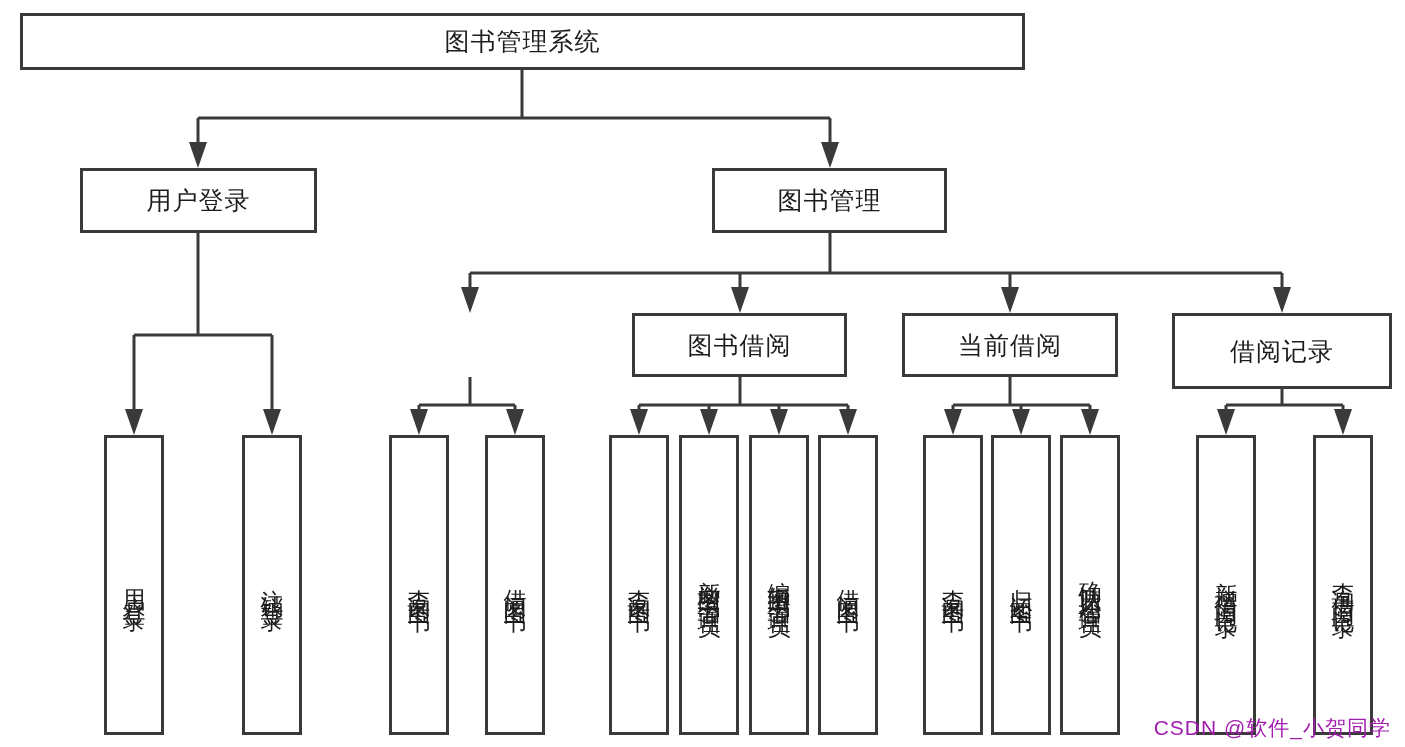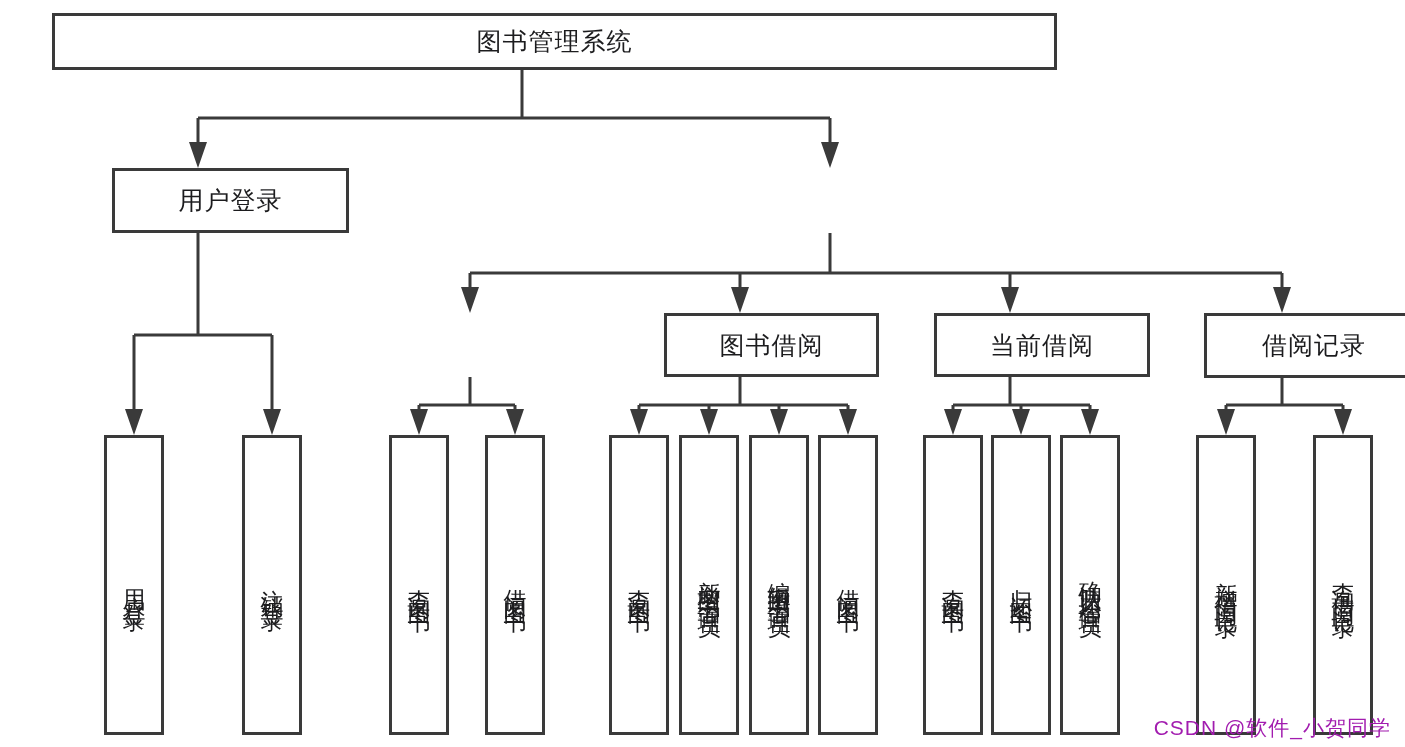--- a/index.html
+++ b/index.html
@@ -28,21 +28,20 @@
     box-sizing: border-box;
     border: 3px solid #3a3a3a;
     background: #ffffff;
     display: flex;
     align-items: center;
     justify-content: center;
     font-size: 25px;
     color: #1c1c1e;
     letter-spacing: 1px;
     white-space: nowrap;
-    margin-left: 32px;
   }
   .leaf {
     position: absolute;
     box-sizing: border-box;
     top: 435px;
     width: 60px;
     height: 300px;
     border: 3px solid #3a3a3a;
     background: #ffffff;
     display: flex;
@@ -101,28 +100,31 @@
              M1334,409 H1352 L1343,435 Z" fill="#3a3a3a"></path>
   </svg>
 
   <div class="hbox" style="left:20px; top:13px; width:1005px; height:57px">
     <span>图书管理系统</span>
   </div>
 
   <div class="hbox" style="left:80px; top:168px; width:237px; height:65px">
     <span>用户登录</span>
   </div>
+  <div class="hbox" style="left:712px; top:168px; width:235px; height:65px">
+    <span>图书管理</span>
+  </div>
 
   <div class="hbox" style="left:902px; top:313px; width:216px; height:64px">
     <span>当前借阅</span>
   </div>
   <div class="hbox" style="left:632px; top:313px; width:215px; height:64px">
     <span>图书借阅</span>
   </div>
-  <div class="hbox" style="left:1172px; top:313px; width:220px; height:65px">
+  <div class="hbox" style="left:1172px; top:313px; width:220px; height:76px">
     <span>借阅记录</span>
   </div>
 
   <div class="leaf" style="left:104px">
     <span class="vtext">用户登录</span>
   </div>
   <div class="leaf" style="left:242px">
     <span class="vtext">注销登录</span>
   </div>
 

